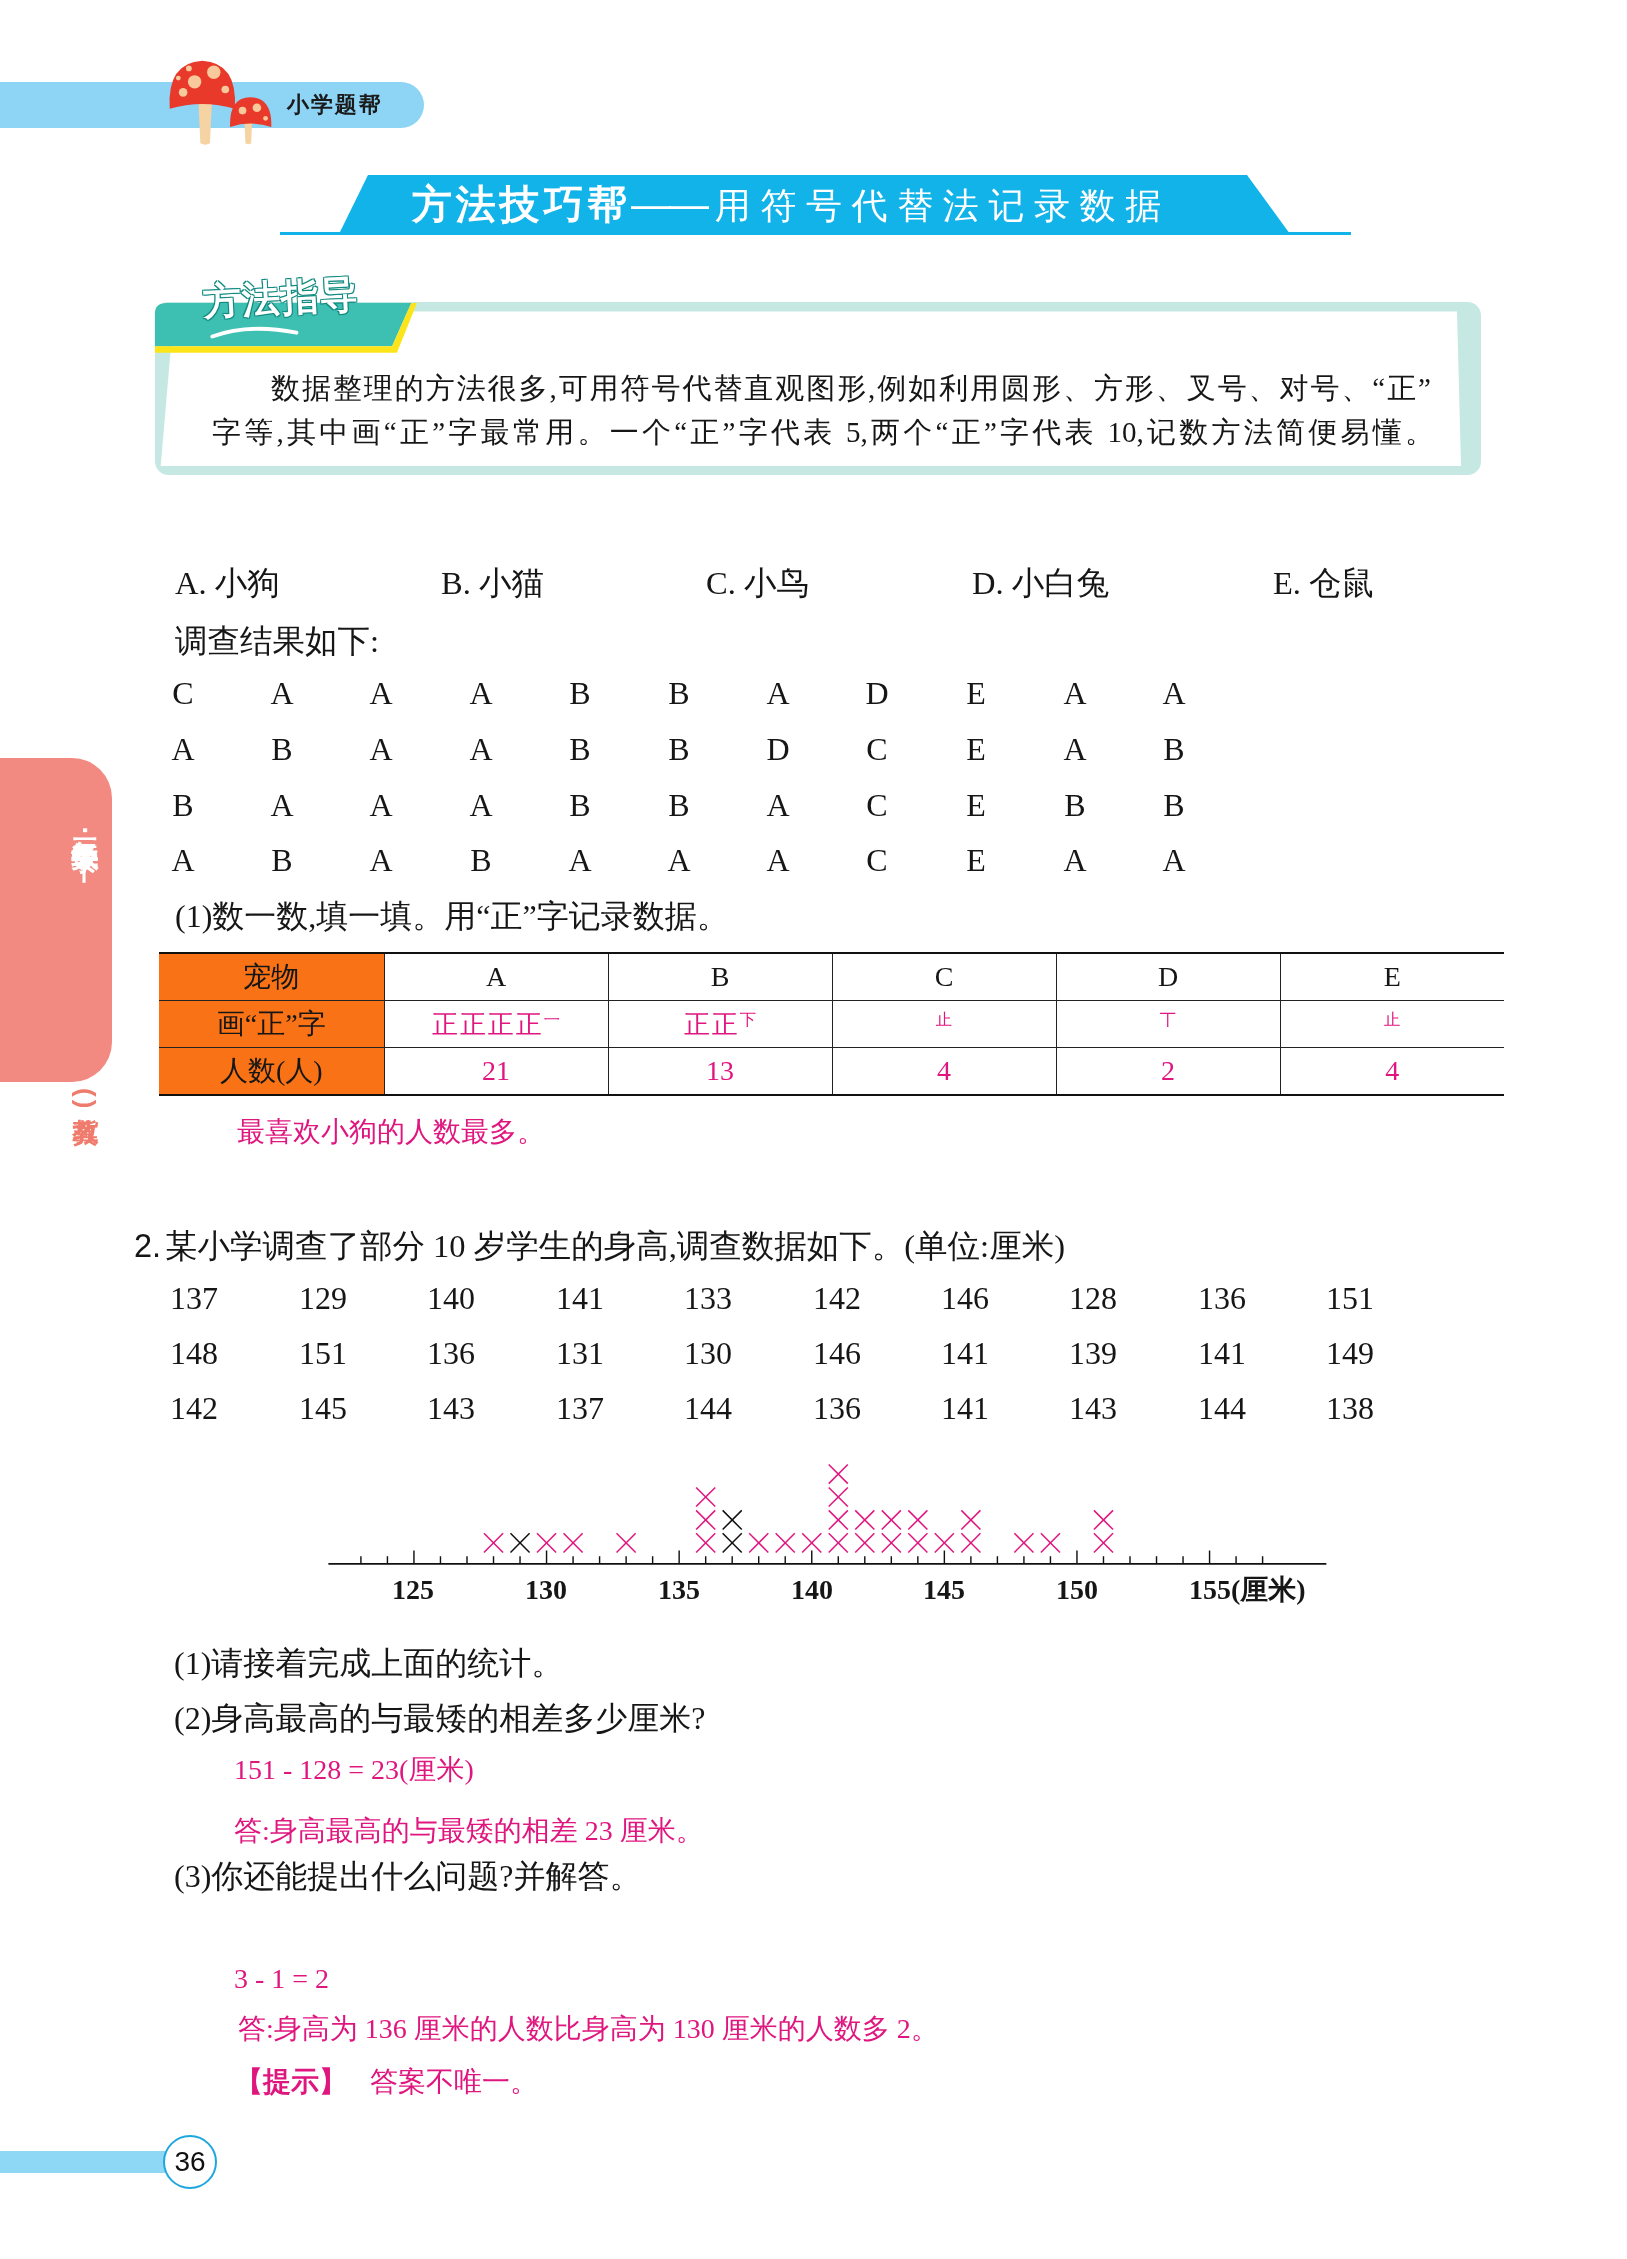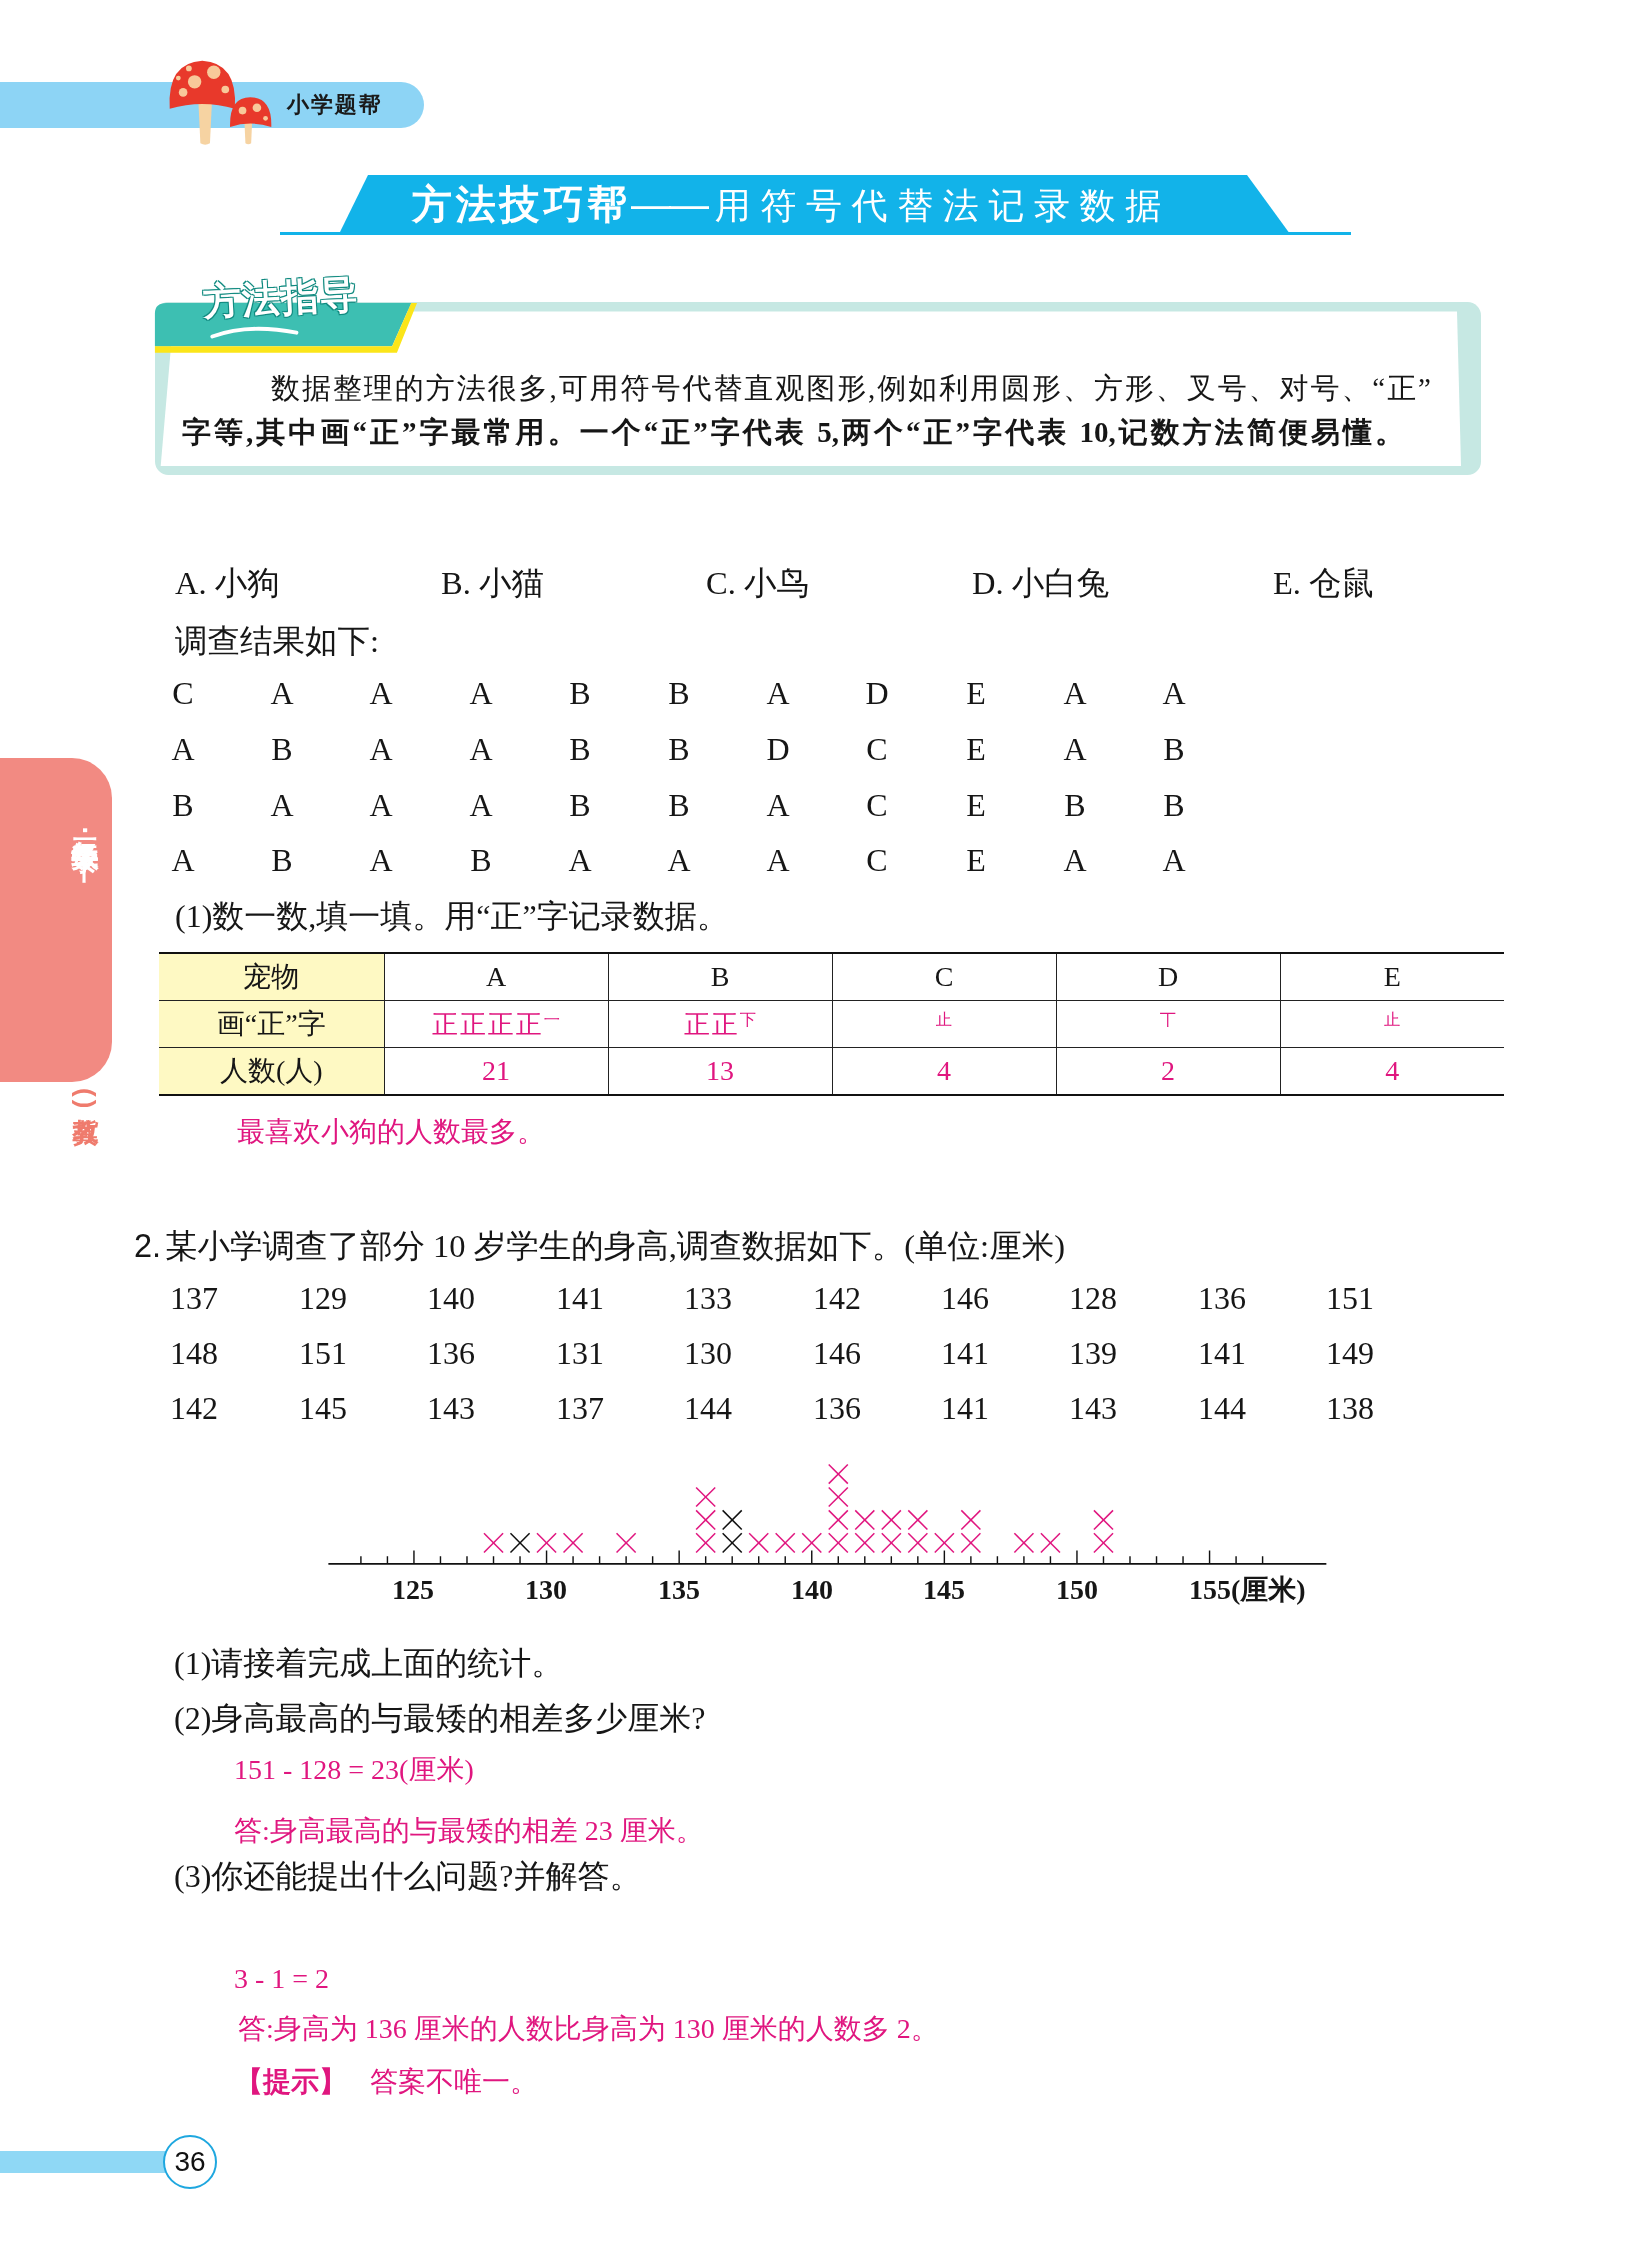--- a/index.html
+++ b/index.html
@@ -40,21 +40,21 @@
   .ans-line{position:absolute;height:44px;line-height:44px;font-size:28px;white-space:nowrap;color:#e0167f;}
   .q-num{font-family:"Liberation Sans","DejaVu Sans",sans-serif;margin-right:3.8px;}
   .cell-letter{position:absolute;width:38px;height:48px;line-height:48px;text-align:center;font-size:32px;}
   .cell-num{position:absolute;height:48px;line-height:48px;font-size:32px;}
   
   .tally-table{position:absolute;left:159px;top:952px;width:1343px;border-collapse:collapse;table-layout:fixed;}
   .tally-table td,.tally-table th{height:46px;padding:0;text-align:center;vertical-align:middle;font-size:28px;font-weight:normal;
                                   border-left:1.4px solid #222;border-right:1.4px solid #222;border-top:1.4px solid #222;border-bottom:1.4px solid #222;}
   .tally-table tr:first-child td,.tally-table tr:first-child th{border-top:2.9px solid #111;}
   .tally-table tr:last-child td,.tally-table tr:last-child th{border-bottom:2.9px solid #111;}
-  .tally-table th{background:#fef9c3;width:225px;border-left:none;}
+  .tally-table th{background:#f97316;width:225px;border-left:none;}
   .tally-table td:last-child{border-right:none;}
   .ans{color:#e0167f;}
   .tally-full{font-size:26px;letter-spacing:1.9px;}
   .tally-part{font-size:16.3px;vertical-align:7.6px;}
   
   .chart-svg{position:absolute;left:0;top:1434px;width:1628px;height:191px;}
   .tick-label{position:absolute;top:1571px;height:38px;line-height:38px;font-size:28px;font-weight:bold;white-space:nowrap;}
   
   .hint-label{font-weight:bold;}
   
@@ -94,21 +94,21 @@
   <div class="method-box">
     <div class="method-inner"></div>
   </div>
   <svg class="method-tab" viewBox="0 0 276 56">
     <path d="M2,14 Q2,3 14,3 L270,3 L250,48 L2,48 Z" fill="#3dbfb2"></path>
     <path d="M2,48 L250,48 L270,3 L276,3 L255,55 L2,55 Z" fill="#fbe51a"></path>
     <path d="M62,38 Q100,24 150,34" stroke="#ffffff" stroke-width="4" fill="none" stroke-linecap="round"></path>
   </svg>
   <div class="method-tab-text">方法指导</div>
   <div class="method-line" style="left:271px;top:366px;width:1160px;">数据整理的方法很多,可用符号代替直观图形,例如利用圆形、方形、叉号、对号、“正”</div>
-  <div class="method-line" style="left:182px;top:410px;width:1222px;font-weight:bold;">字等,其中画“正”字最常用。一个“正”字代表 5,两个“正”字代表 10,记数方法简便易懂。</div>
+  <div class="method-line" style="left:212px;top:410px;width:1222px;">字等,其中画“正”字最常用。一个“正”字代表 5,两个“正”字代表 10,记数方法简便易懂。</div>
 
   <div class="side-tab"></div>
   <div class="side-label">三年级数学·下</div>
   <div class="side-edition">(冀教)</div>
 
   <div class="q-line" style="left:175px;top:559px;">A. 小狗</div>
   <div class="q-line" style="left:441px;top:559px;">B. 小猫</div>
   <div class="q-line" style="left:706px;top:559px;">C. 小鸟</div>
   <div class="q-line" style="left:972px;top:559px;">D. 小白兔</div>
   <div class="q-line" style="left:1273px;top:559px;">E. 仓鼠</div>

